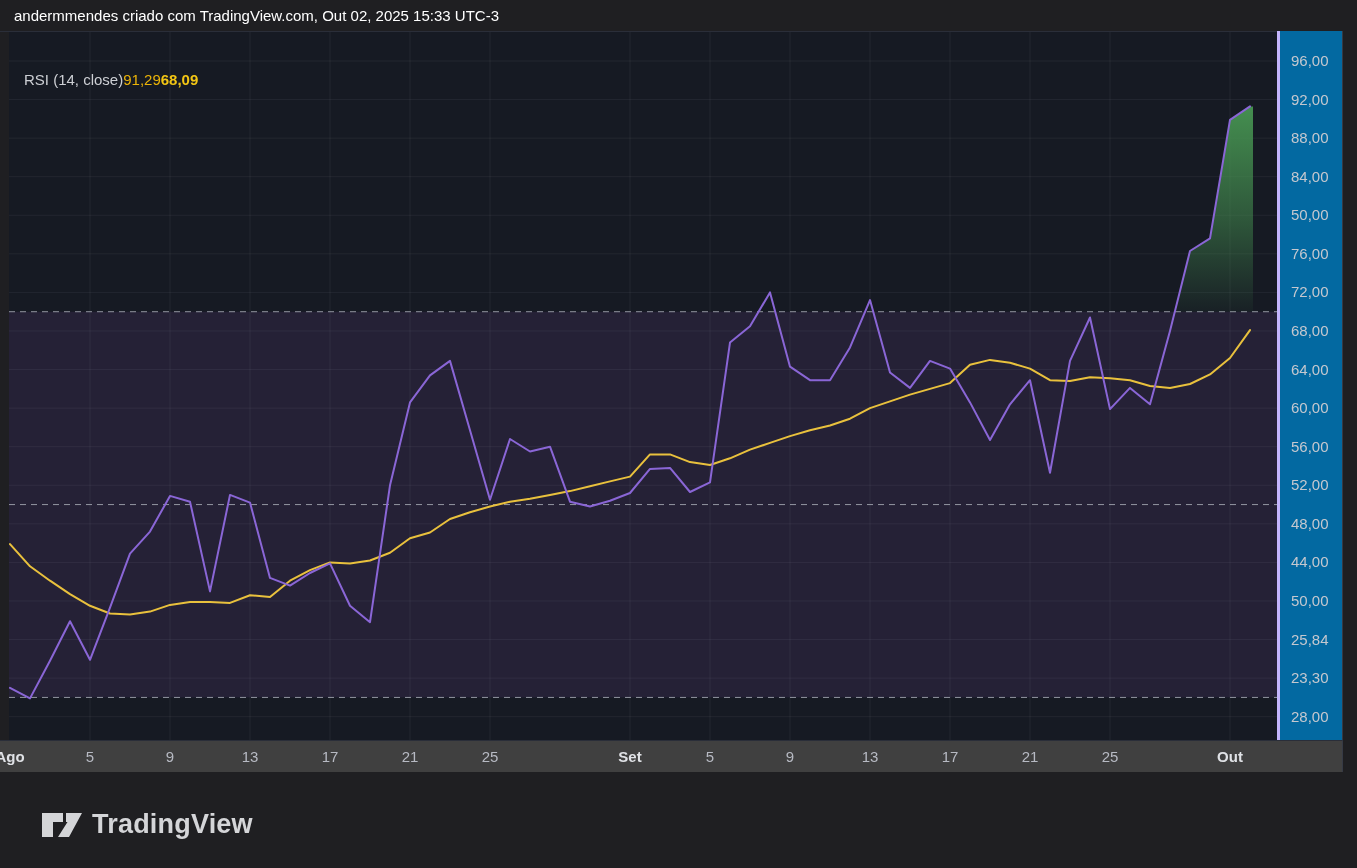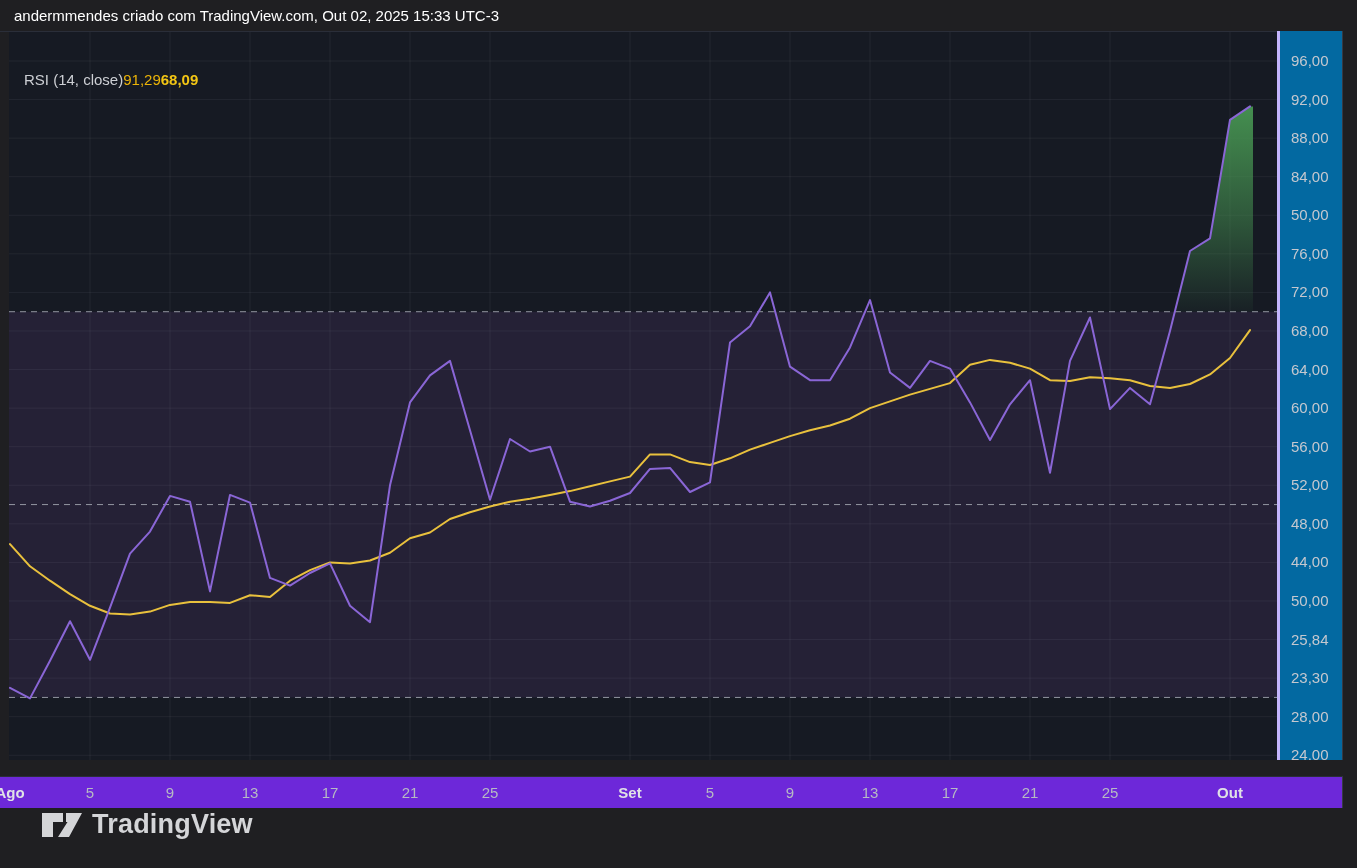--- a/index.html
+++ b/index.html
@@ -26,22 +26,22 @@
   #price-axis{
     position:absolute;left:1277px;top:31px;width:66px;height:729px;
     background:#0369a1;border-left:3px solid #c4b5fd;border-right:1px solid #363a45;
     overflow:hidden;box-sizing:border-box;z-index:4;
   }
   .price-tick{
     position:absolute;left:11px;height:18px;line-height:18px;
     font-size:15px;color:#c5c8cf;white-space:nowrap;
   }
   #time-axis{
-    position:absolute;left:0;top:776px;width:1343px;height:32px;
-    background:#6d28d9;border-top:1px solid #2a2e39;
+    position:absolute;left:0;top:740px;width:1343px;height:32px;
+    background:#404040;border-top:1px solid #2a2e39;
     border-right:1px solid #363a45;box-sizing:border-box;
     overflow:hidden;z-index:4;
   }
   .time-tick{
     position:absolute;top:7px;transform:translateX(-50%);
     font-size:15px;color:#b7bac3;white-space:nowrap;
   }
   .time-tick.month{color:#e0e2e6;font-weight:700;}
   #footer{
     position:absolute;left:0;top:792px;width:1357px;height:76px;

